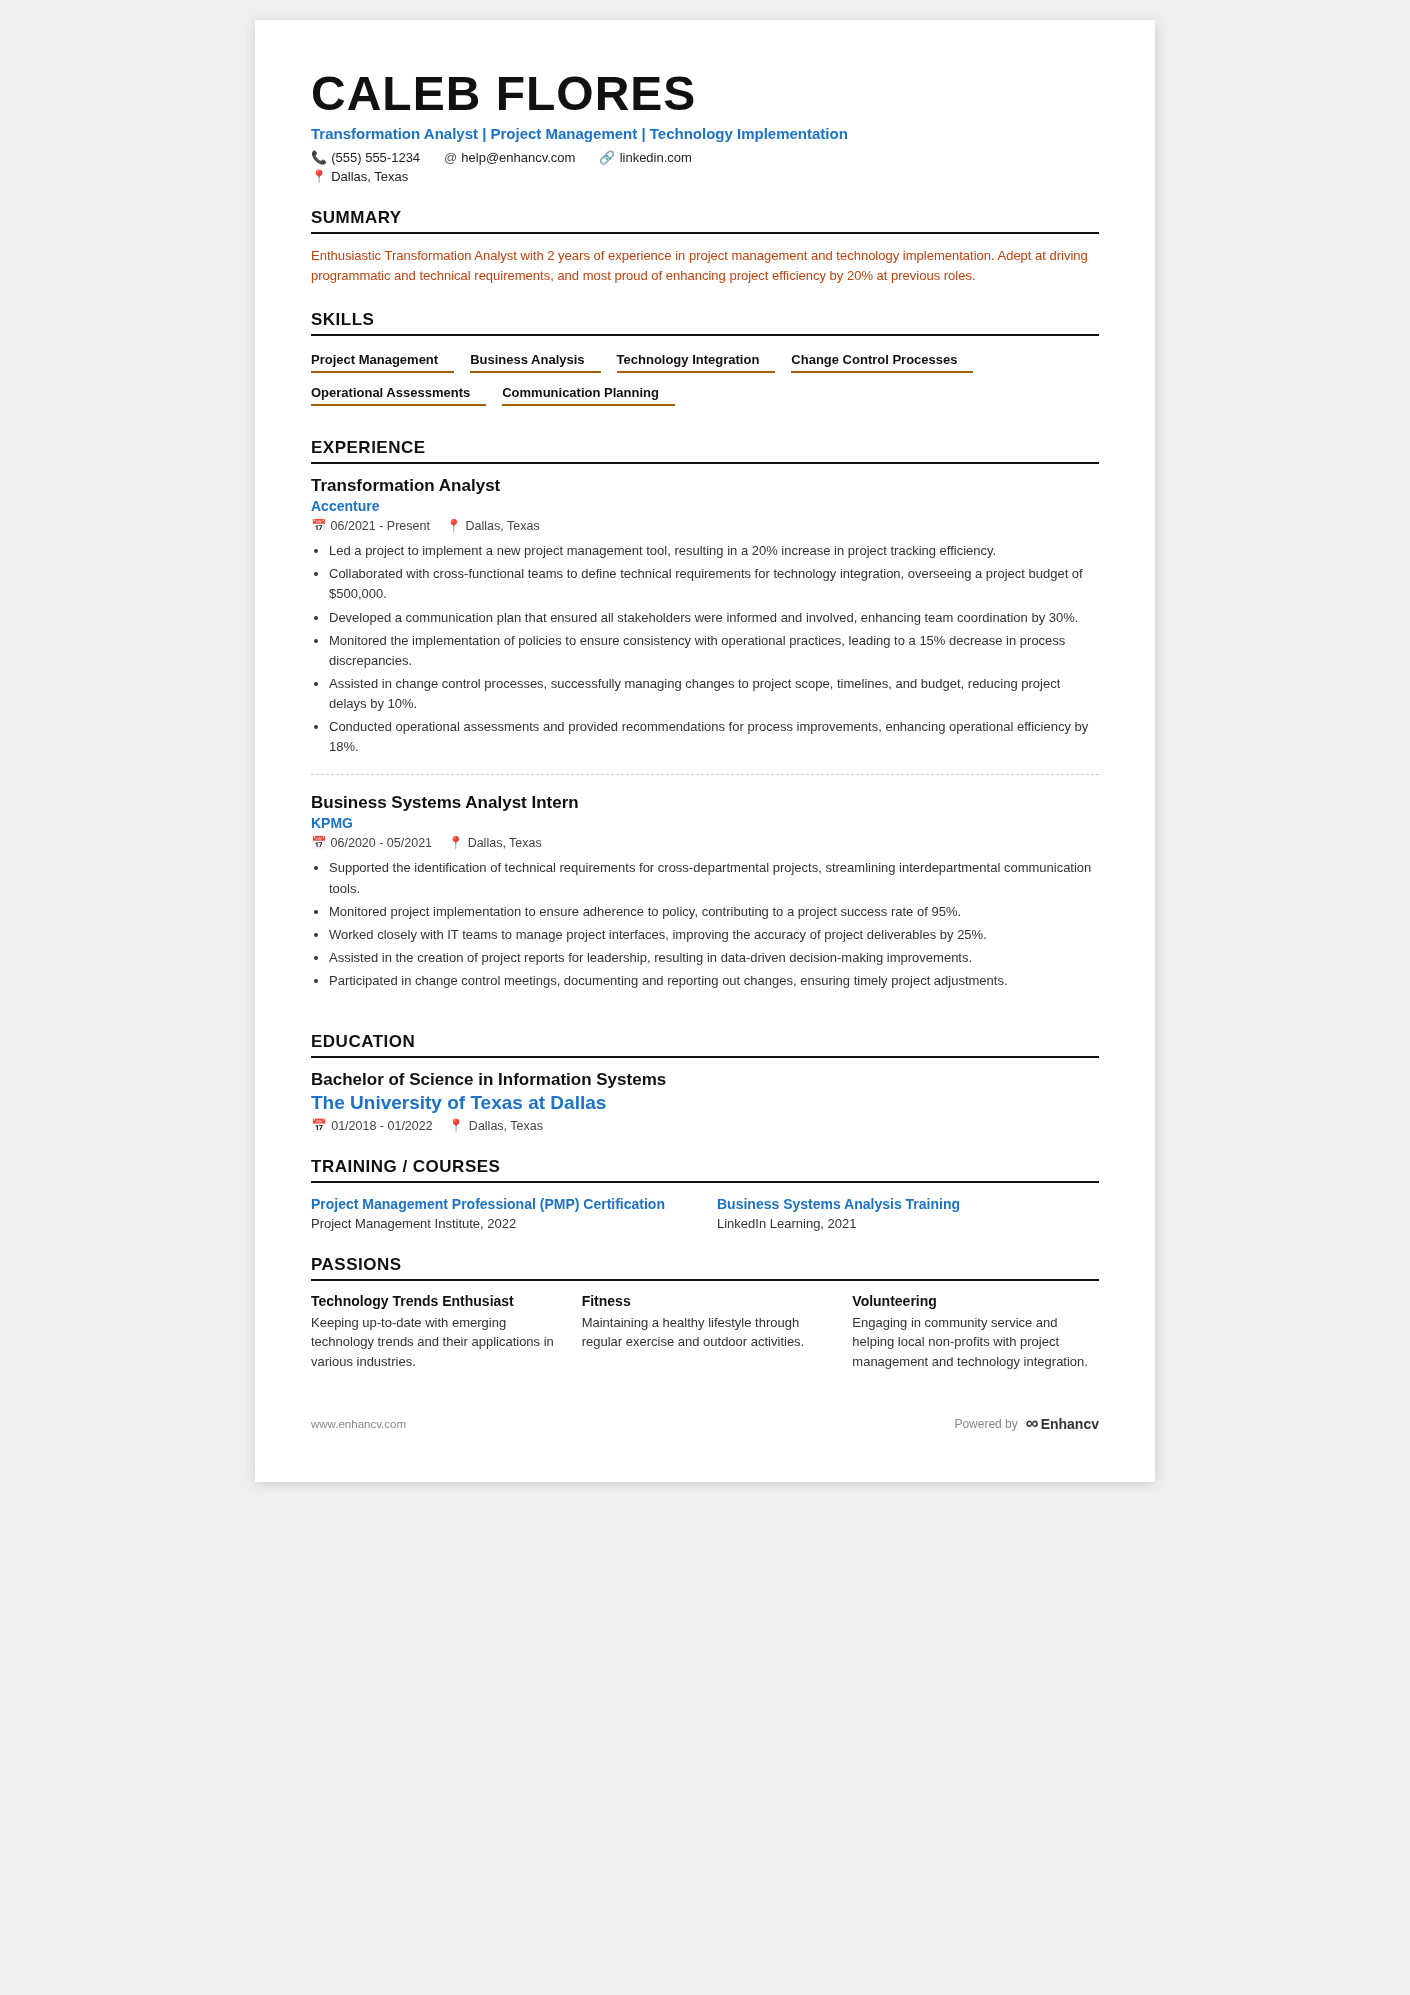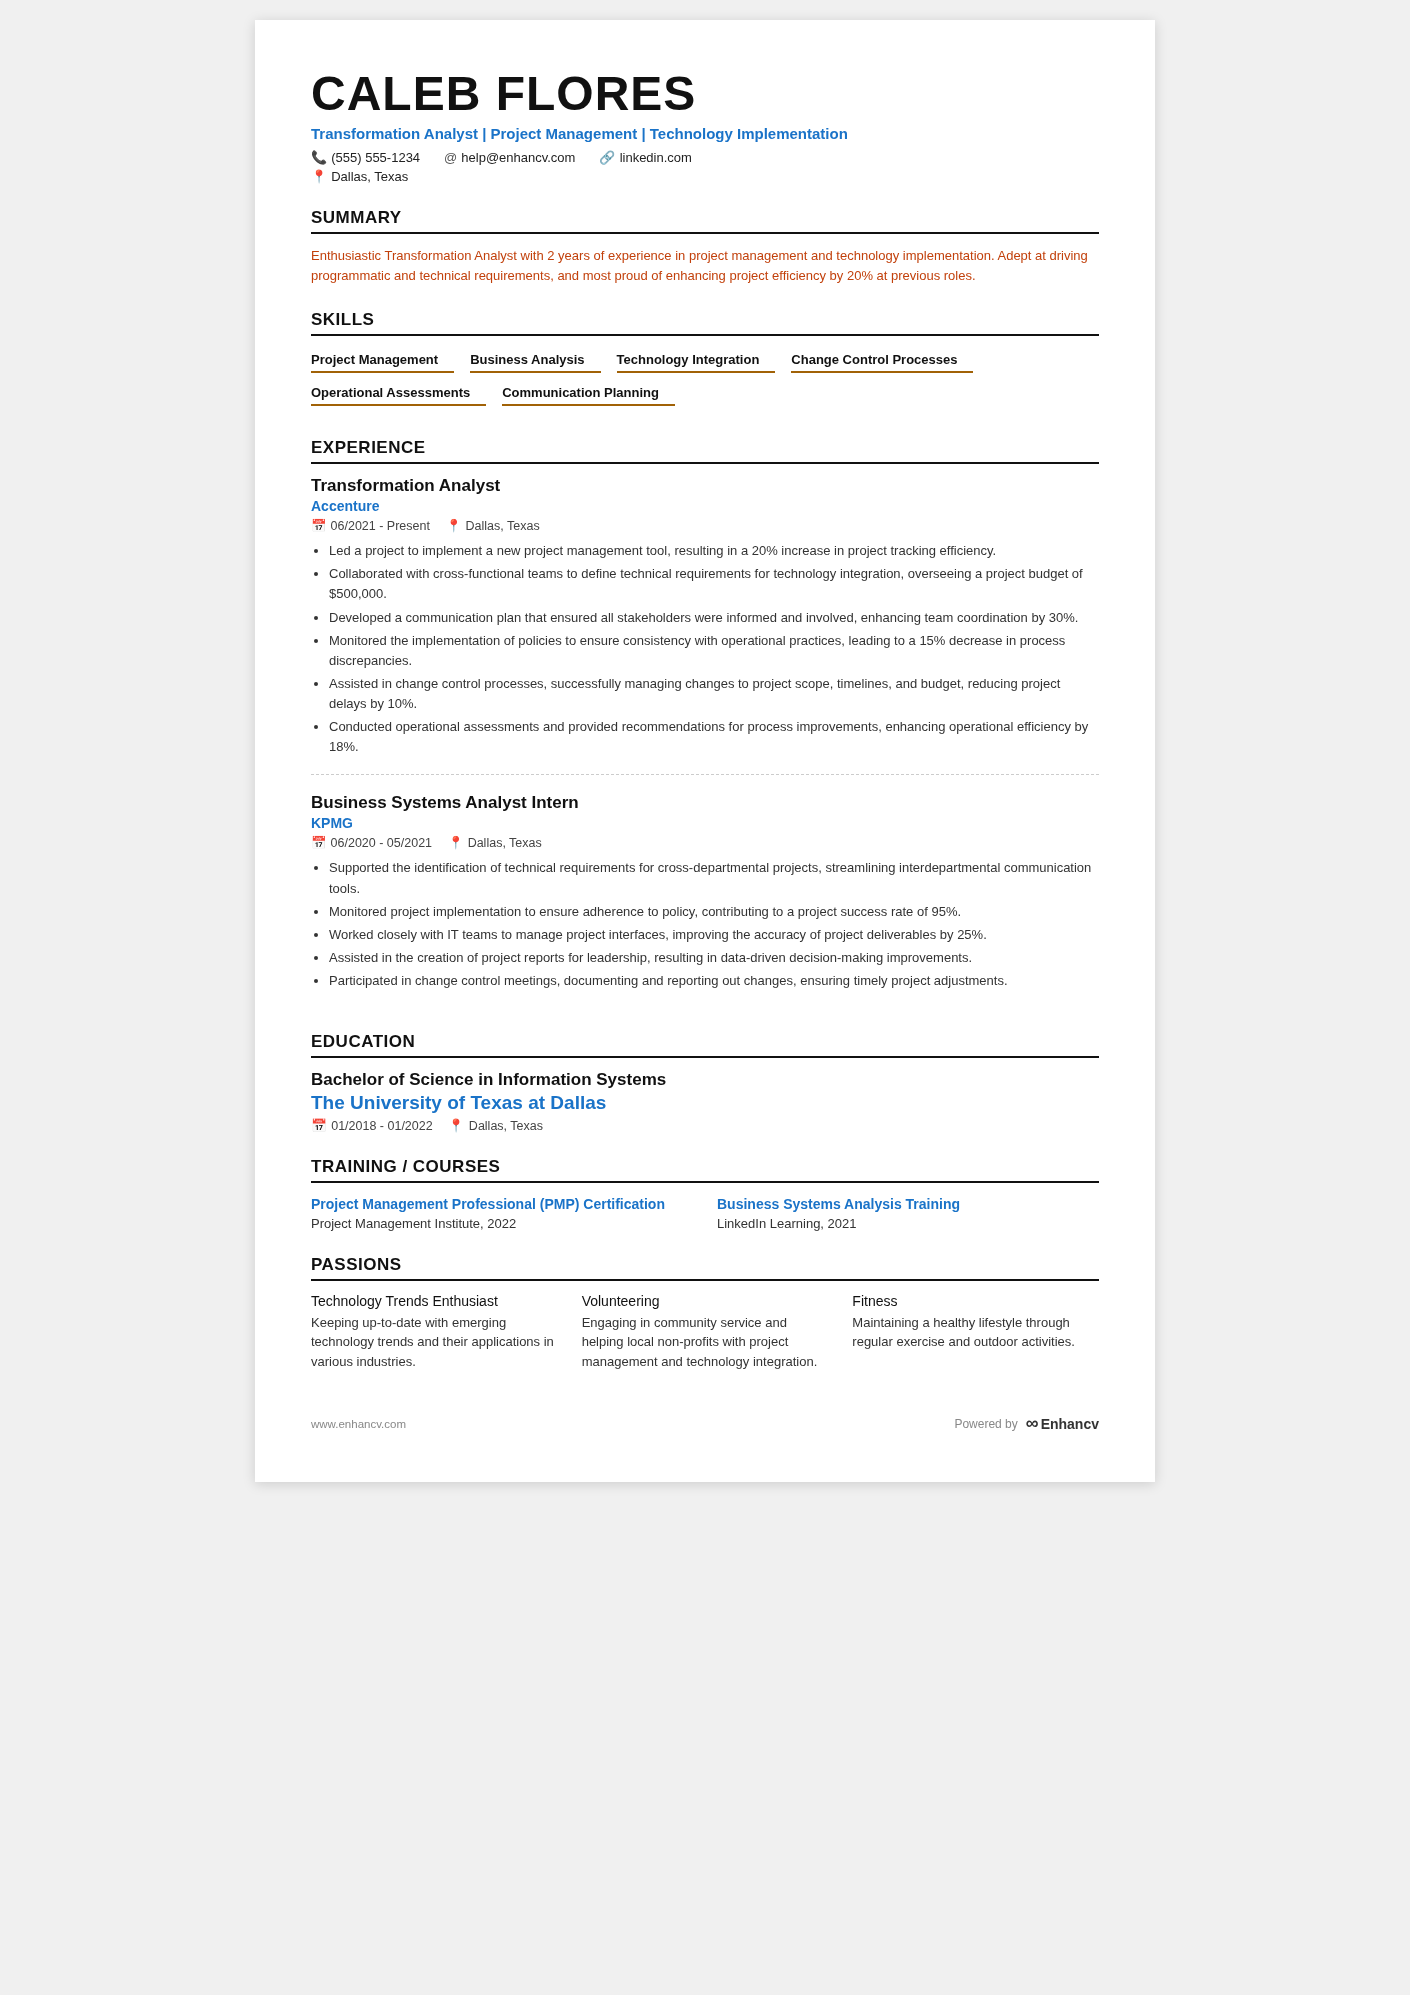--- a/index.html
+++ b/index.html
@@ -173,21 +173,21 @@
       color: #333;
     }
     
     .passions-grid {
       display: grid;
       grid-template-columns: 1fr 1fr 1fr;
       gap: 12px 24px;
     }
     .passion-item .passion-title {
       font-size: 14px;
-      font-weight: 400;
+      font-weight: 700;
       color: #111;
       margin-bottom: 4px;
     }
     .passion-item .passion-desc {
       font-size: 13px;
       color: #333;
       line-height: 1.5;
     }
     
     .page-footer {
@@ -335,26 +335,26 @@
   </div>
 
   <div class="section">
     <div class="section-title">PASSIONS</div>
     <div class="passions-grid" id="passions-grid">
         <div class="passion-item">
     <div class="passion-title">Technology Trends Enthusiast</div>
     <div class="passion-desc">Keeping up-to-date with emerging technology trends and their applications in various industries.</div>
   </div>
         <div class="passion-item">
+    <div class="passion-title">Fitness</div>
+    <div class="passion-desc">Maintaining a healthy lifestyle through regular exercise and outdoor activities.</div>
+  </div>
+        <div class="passion-item">
     <div class="passion-title">Volunteering</div>
     <div class="passion-desc">Engaging in community service and helping local non-profits with project management and technology integration.</div>
-  </div>
-        <div class="passion-item">
-    <div class="passion-title">Fitness</div>
-    <div class="passion-desc">Maintaining a healthy lifestyle through regular exercise and outdoor activities.</div>
   </div>
       </div>
   </div>
 
   <div class="page-footer">
     <span>www.enhancv.com</span>
     <div class="footer-brand">
       <span>Powered by</span>
       <span class="enhancv-logo">
         <span class="enhancv-logo-icon">∞</span>

